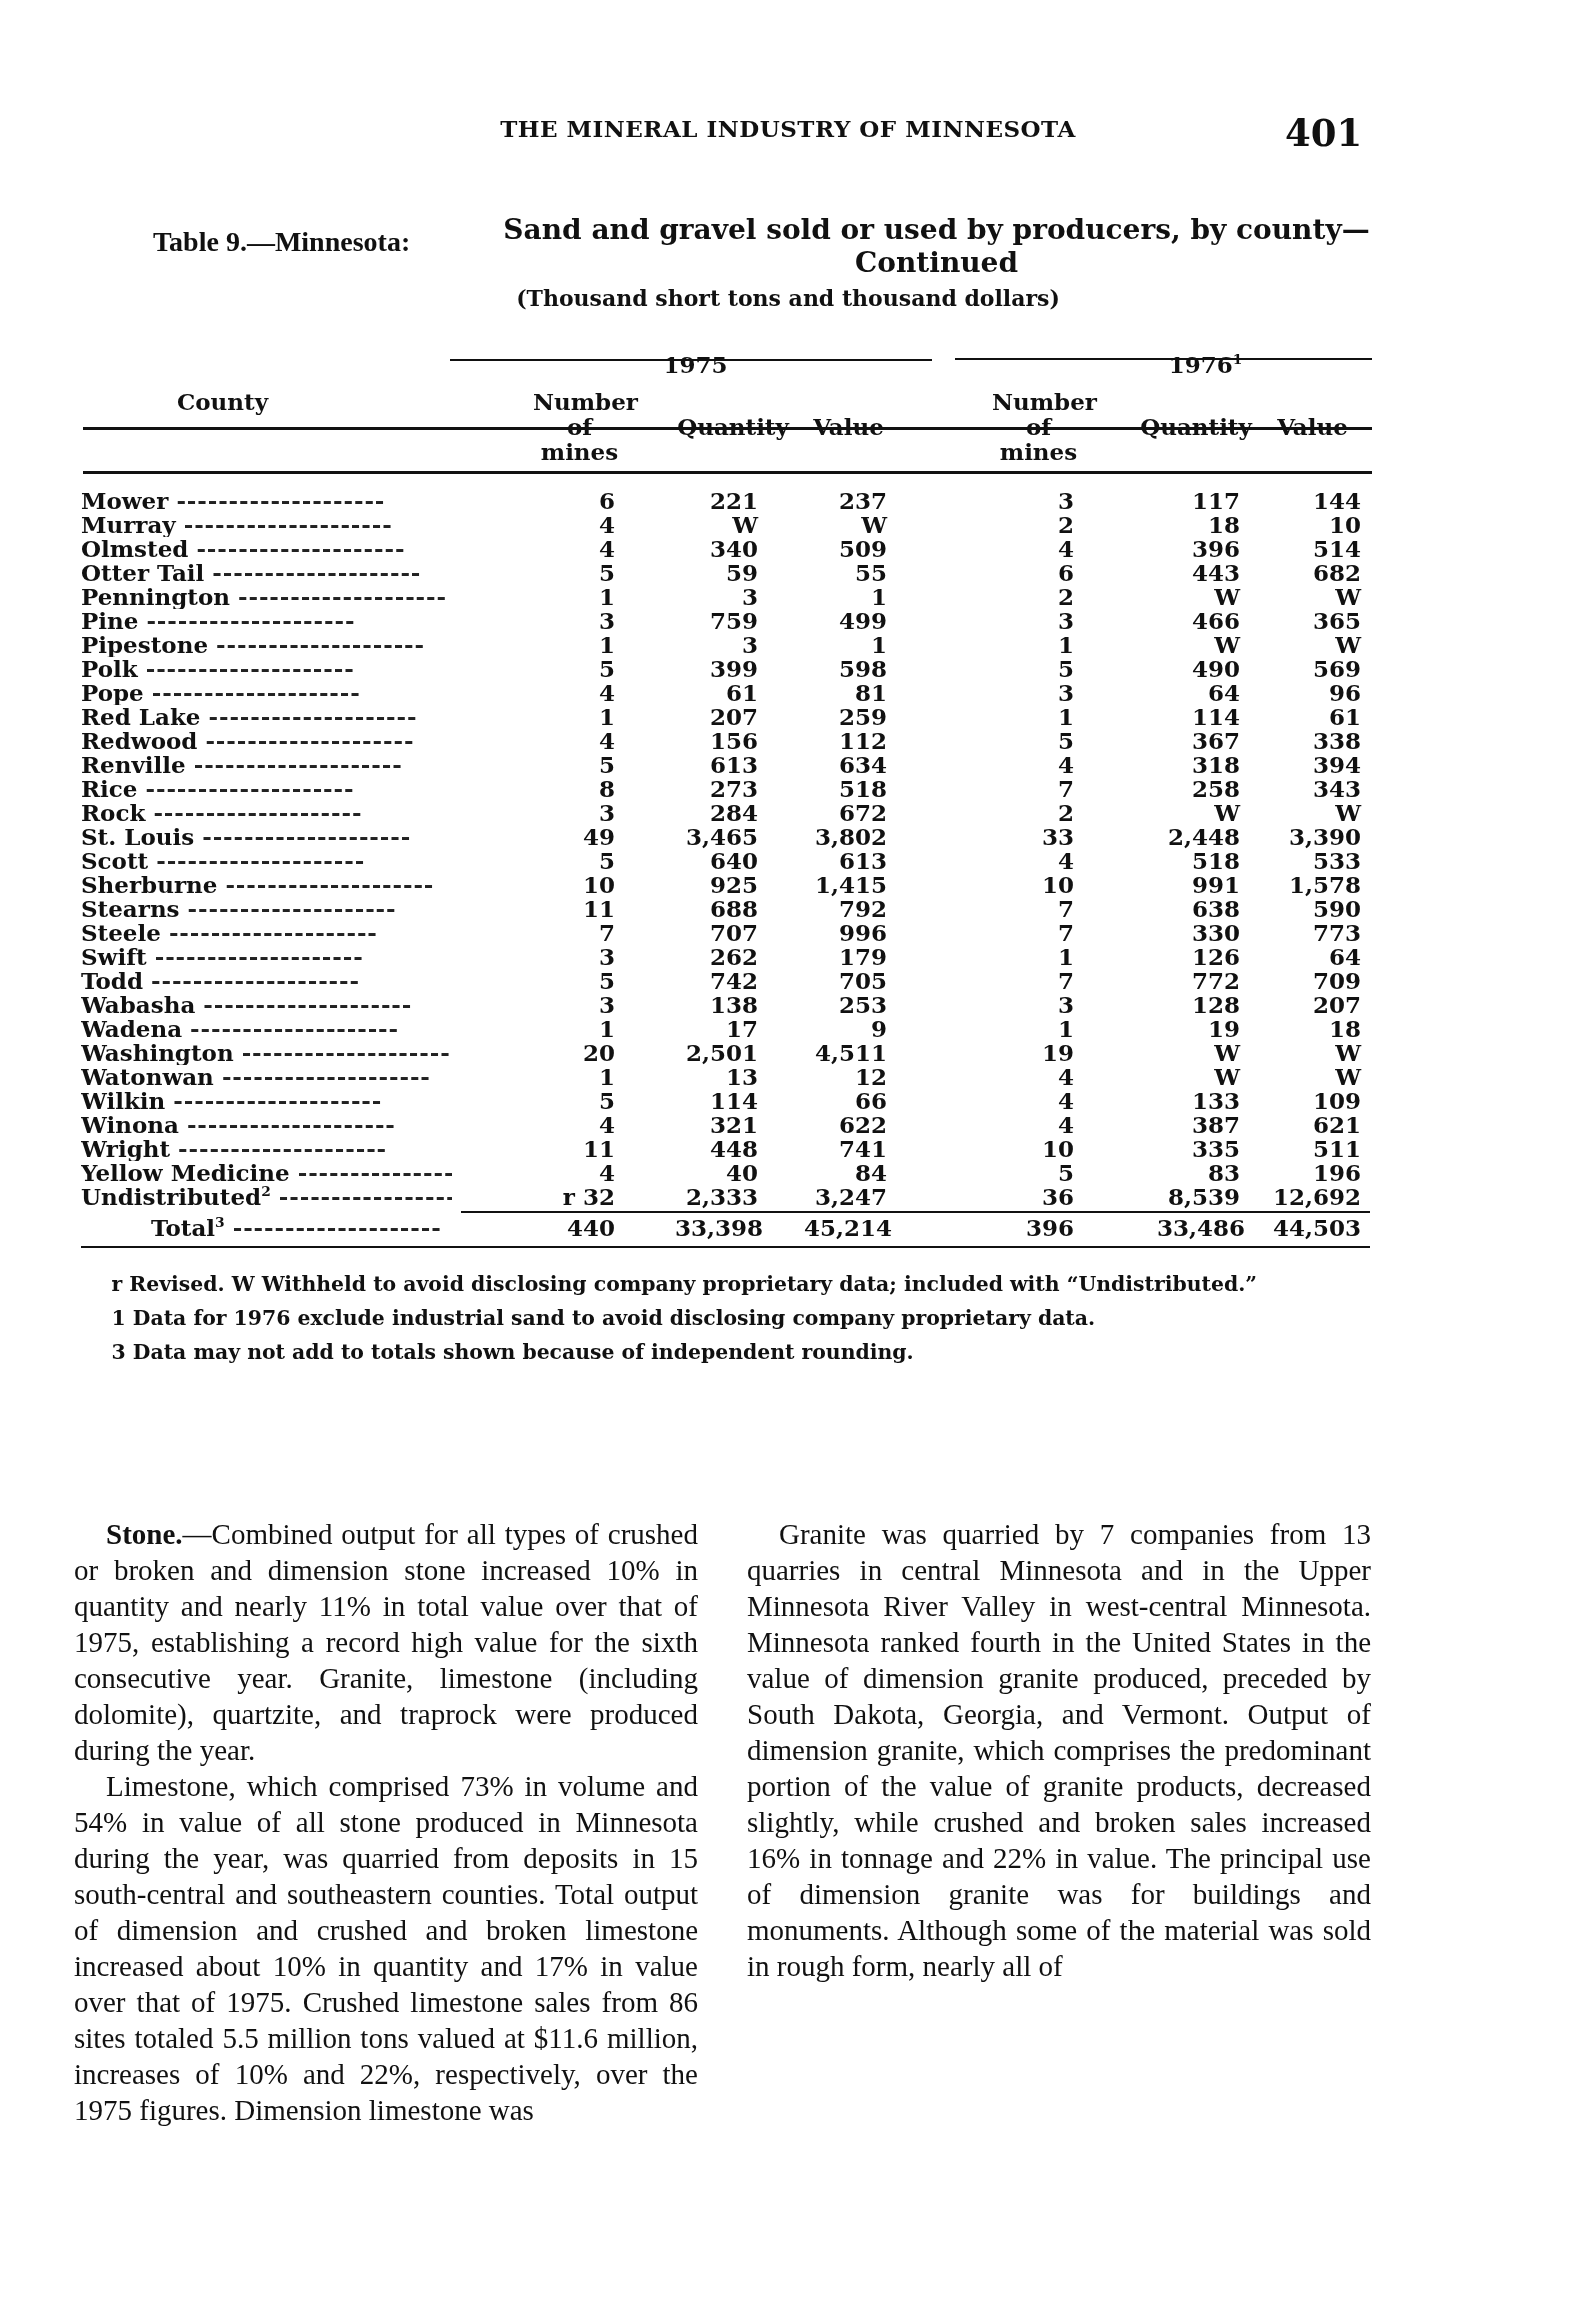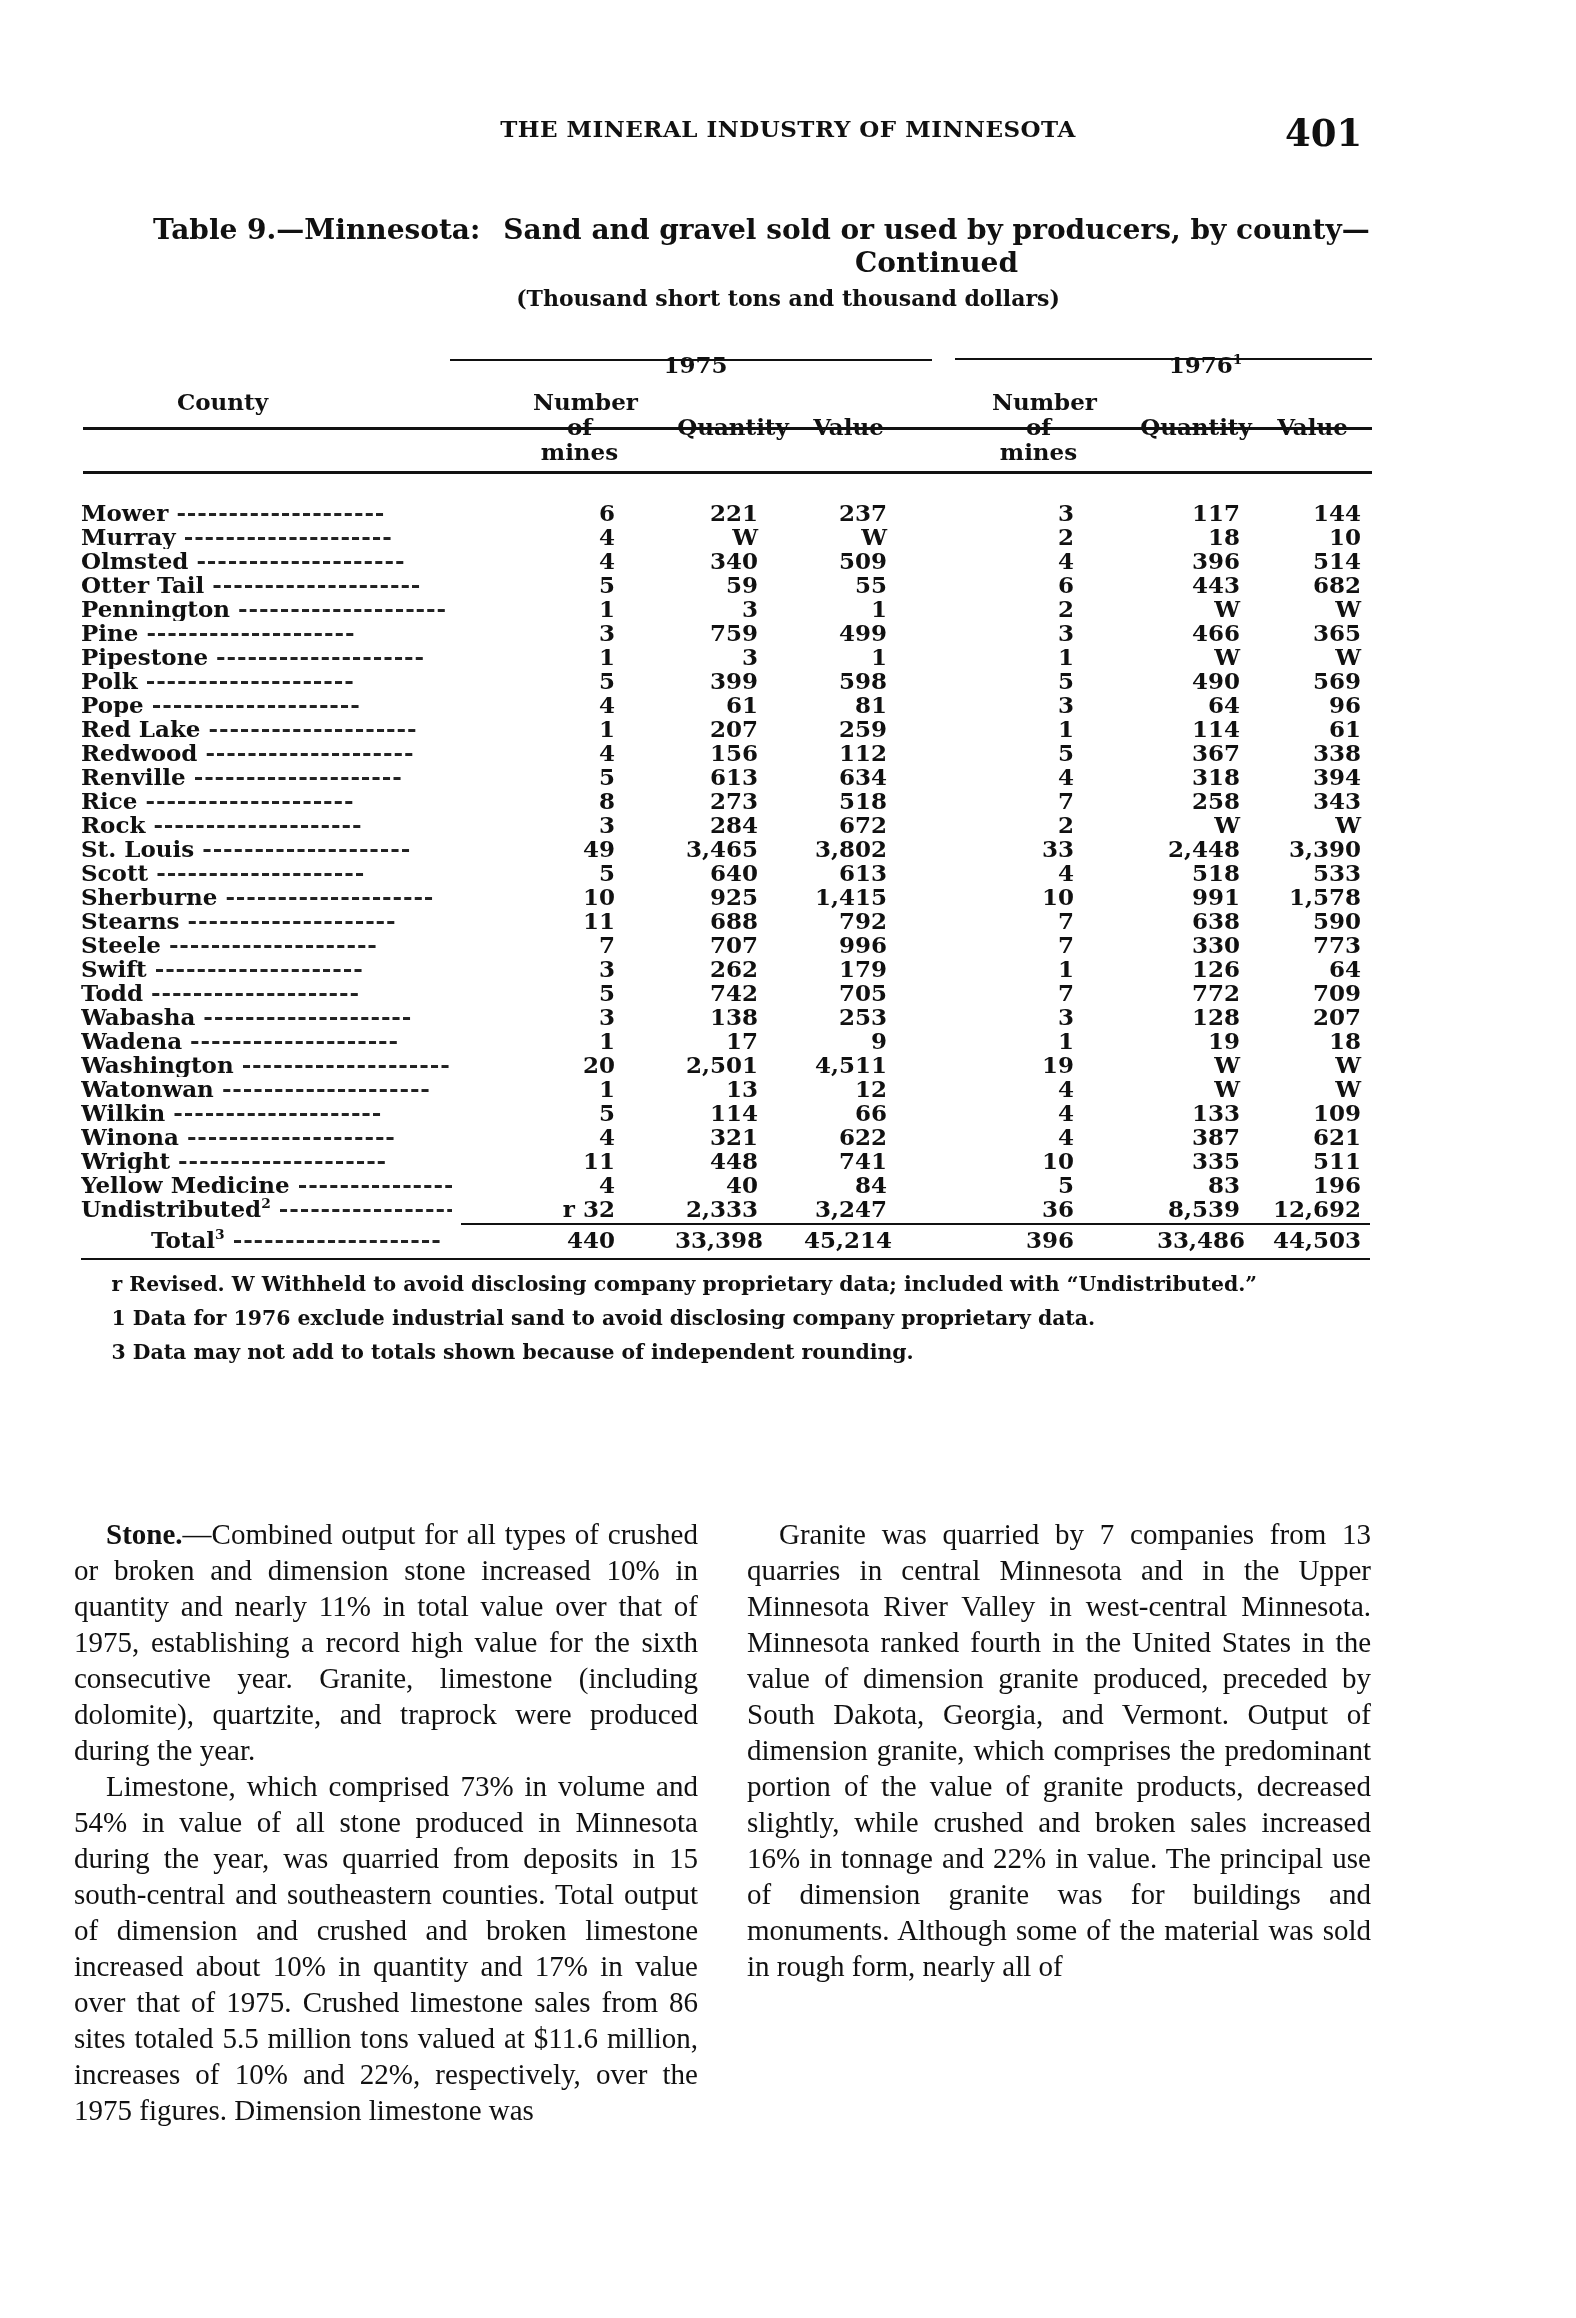--- a/index.html
+++ b/index.html
@@ -11,29 +11,29 @@
     position: absolute; top: 115px; left: 0; width: 1576px; text-align: center;
     font-size: 23px; letter-spacing: 0.5px; font-weight: bold;
   }
   .page-num {
     position: absolute; top: 111px; left: 1285px; font-size: 37px; font-weight: bold;
   }
   .table-title {
     position: absolute; top: 213px; left: 153px; width: 1252px;
     font-size: 28px; font-weight: bold; line-height: 33px;
   }
-  .table-title .lead { position: absolute; left: 0; top: 0; }
+  .table-title .lead { position: absolute; left: 0; top: 12px; font-family: Liberation Serif, serif; }
   .table-title .main { position: absolute; left: 343px; top: 0; width: 881px; text-align: center; }
   .units {
     position: absolute; top: 285px; left: 0; width: 1576px; text-align: center;
     font-size: 22px; font-weight: bold;
   }
   .rule { position: absolute; background: #111; }
   .hdr { position: absolute; font-size: 23px; font-weight: bold; text-align: center; line-height: 25px; }
-  .tbl { position: absolute; left: 81px; top: 489px; width: 1289px; margin-top: 12px; }
+  .tbl { position: absolute; left: 81px; top: 489px; width: 1289px; }
   .row { position: relative; height: 24px; font-size: 23px; font-weight: bold; line-height: 24px; }
   .row .county {
     position: absolute; left: 0; width: 371px; white-space: nowrap; overflow: hidden;
   }
   .row .county .leader { color: #222; letter-spacing: 0.9px; }
   .cell { position: absolute; text-align: right; white-space: nowrap; }
   .c1 { left: 478px; width: 56px; }
   .c2 { left: 594px; width: 83px; }
   .c3 { left: 723px; width: 83px; }
   .c4 { left: 937px; width: 56px; }

